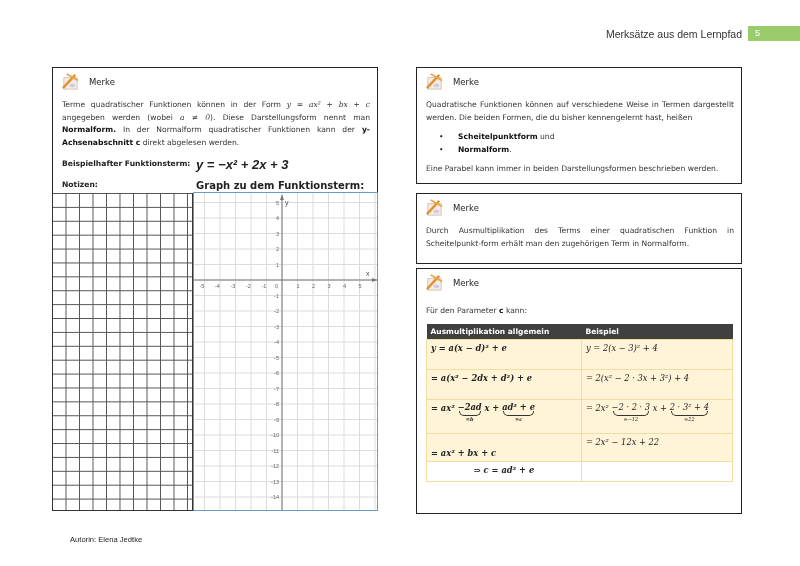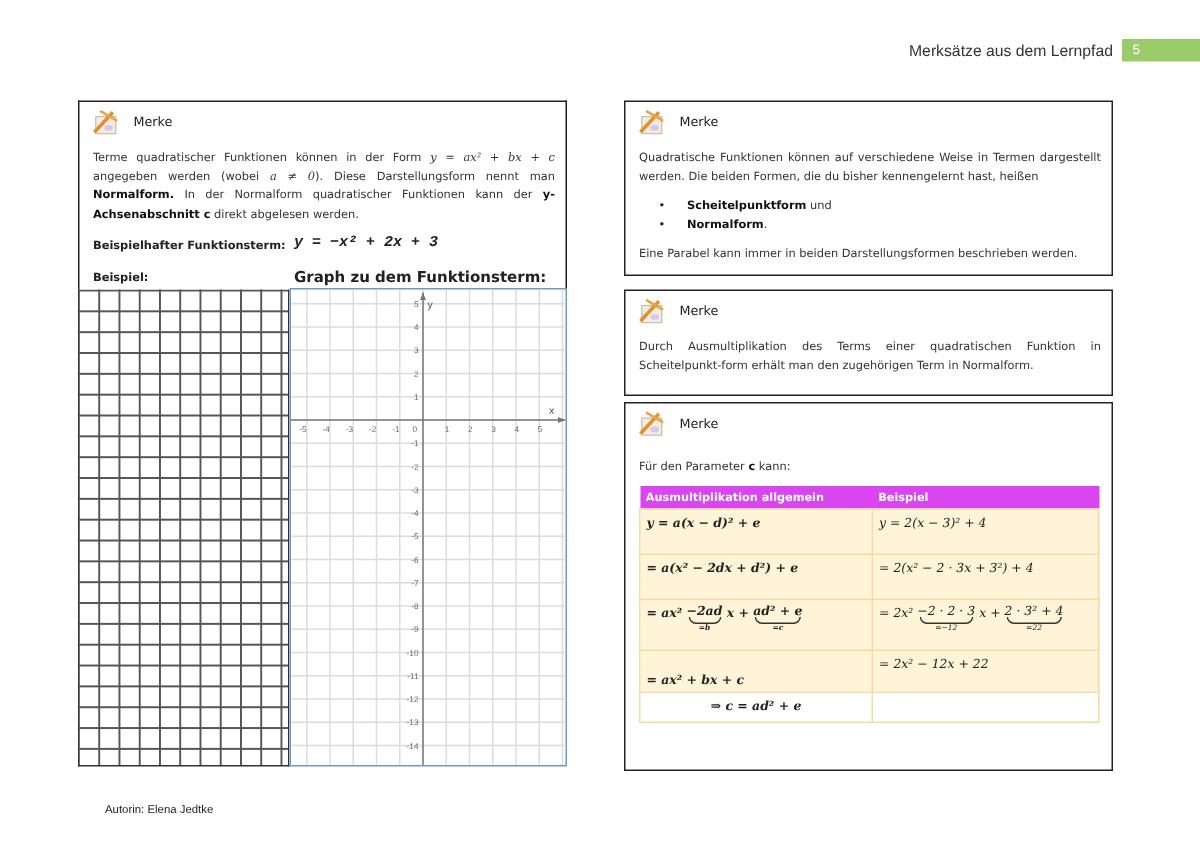--- a/index.html
+++ b/index.html
@@ -14,41 +14,41 @@
   .merke-icon { width: 19px; height: 19px; position: relative; }
   .merke-label { font-family: "DejaVu Sans", sans-serif; font-weight: normal; font-size: 8.5px; margin-left: 9px; color: #222; }
 
   .text { position: absolute; font-family: "DejaVu Sans", sans-serif; font-size: 7.6px; line-height: 12.5px; color: #333; text-align: justify; }
   .math { font-family: "DejaVu Serif", serif; font-style: italic; }
   b { color: #111; }
 
   
   #box-left { left: 52px; top: 67px; width: 326px; height: 126px; border-bottom: none; }
   .example-label { position: absolute; left: 9px; top: 91px; font-family: "DejaVu Sans", sans-serif; font-weight: bold; font-size: 7.6px; }
-  .example-term { position: absolute; left: 143px; top: 89px; font-family: Liberation Mono, monospace; font-style: italic; font-weight: bold; font-size: 10px; }
+  .example-term { position: absolute; left: 143px; top: 89px; font-family: Liberation Sans, sans-serif; font-style: italic; font-weight: bold; font-size: 13px; }
   .notes-label { position: absolute; left: 9px; top: 112px; font-family: "DejaVu Sans", sans-serif; font-weight: bold; font-size: 7.6px; }
   .graph-label { position: absolute; left: 143px; top: 112px; font-family: "DejaVu Sans", sans-serif; font-weight: bold; font-size: 10px; }
 
   #notes-grid { position: absolute; left: 52px; top: 193px; width: 141px; height: 318px; border: 1.2px solid #333; border-top: none;
     background-image:
       linear-gradient(to right, #555 1px, transparent 1px),
       linear-gradient(to bottom, #555 1px, transparent 1px);
     background-size: 13.5px 13.9px; background-position: -1px 0; }
   #graph { position: absolute; left: 193px; top: 192px; width: 185px; height: 319px; border: 1.6px solid #6a9ac8; background: #fff; overflow: hidden; }
   .author { position: absolute; left: 70px; top: 535px; font-size: 7.6px; color: #222; }
 
   
   #box-r1 { left: 416px; top: 67px; width: 326px; height: 117px; }
   #box-r2 { left: 416px; top: 193px; width: 326px; height: 71px; }
   #box-r3 { left: 416px; top: 268px; width: 326px; height: 246px; }
   ul.bullets { position: absolute; left: 22px; top: 62px; list-style: none; font-family: "DejaVu Sans", sans-serif; font-size: 7.6px; line-height: 13px; color: #333; }
   ul.bullets li::before { content: "•"; display: inline-block; width: 19px; color: #222; }
 
   table.formula { position: absolute; left: 9px; top: 55px; width: 307px; border-collapse: collapse; font-size: 8.3px; }
-  table.formula th { background: #d946ef; color: #fff; font-family: "DejaVu Sans", sans-serif; font-size: 7.5px; text-align: left; padding: 2px 4px; height: 15px; }
+  table.formula th { background: #404040; color: #fff; font-family: "DejaVu Sans", sans-serif; font-size: 7.5px; text-align: left; padding: 2px 4px; height: 15px; }
   table.formula td { background: #fff4d7; border: 1px solid #f3dca0; vertical-align: top; padding: 3px 4px; font-family: "DejaVu Serif", serif; color: #222; margin-top: 24px; }
   table.formula td.bold { font-weight: bold; font-style: italic; }
   table.formula tr.last td { background: #fff; text-align: center; }
   .ub { display: inline-block; text-align: center; position: relative; line-height: 1; vertical-align: top; }
   .ub .brace { display: block; height: 5px; border: 1px solid #333; border-top: none; border-radius: 0 0 6px 6px; margin: 0 1px; }
   .ub .sub { display: block; font-size: 5px; font-style: italic; margin-top: 1px; }
 </style>
 </head>
 <body>
 
@@ -70,21 +70,21 @@
     <span class="math">y = ax² + bx + c</span>
     <span>angegeben werden (wobei</span>
     <span class="math">a ≠ 0</span><span>). Diese Darstellungsform nennt man</span>
     <b>Normalform.</b>
     <span>In der Normalform quadratischer Funktionen kann der</span>
     <b>y-Achsenabschnitt c</b>
     <span>direkt abgelesen werden.</span>
   </div>
   <div class="example-label">Beispielhafter Funktionsterm:</div>
   <div class="example-term">y = −x² + 2x + 3</div>
-  <div class="notes-label">Beispiel:</div>
+  <div class="notes-label">Notizen:</div>
   <div class="graph-label">Graph zu dem Funktionsterm:</div>
 </div>
 
 <div id="notes-grid"></div>
 
 <div id="graph">
   <svg width="185" height="319" viewBox="0 0 185 319">
     <g id="gridlines" stroke="#dcdcdc" stroke-width="1">
         <line x1="-5" x2="-5" y1="0" y2="319"></line>
         <line x1="10.5" x2="10.5" y1="0" y2="319"></line>

